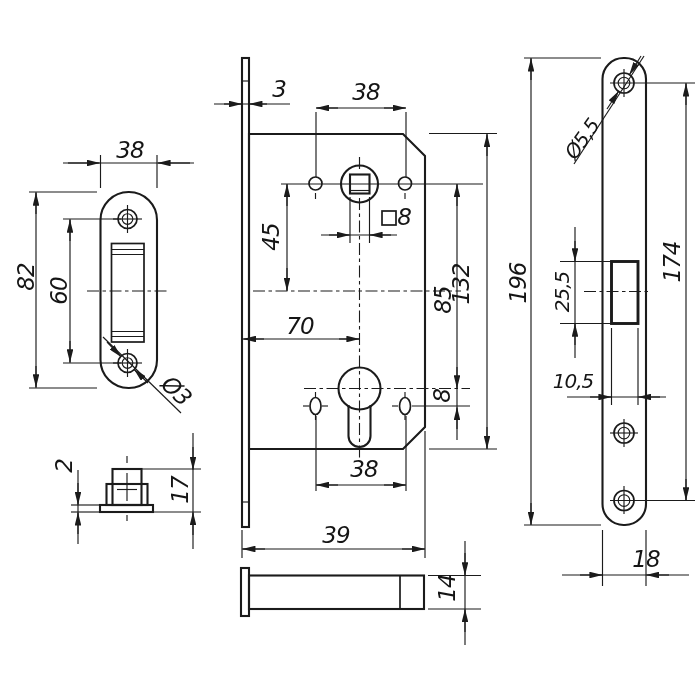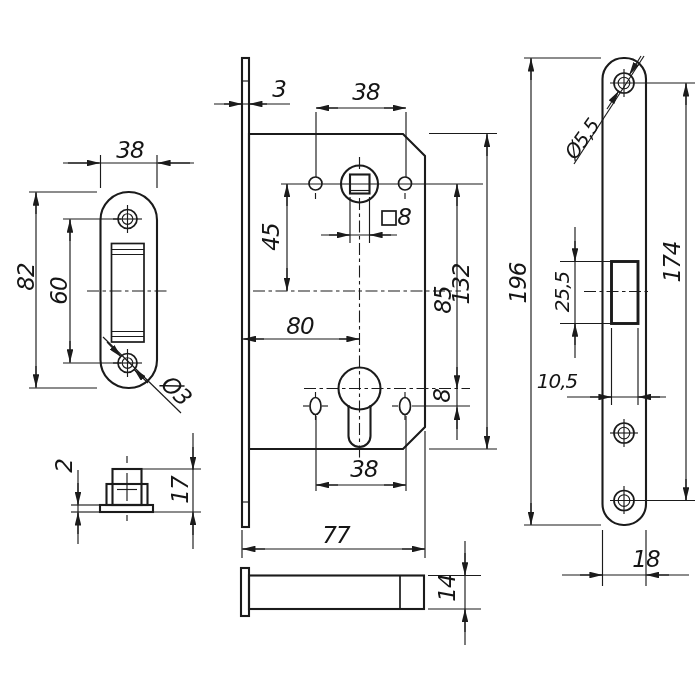--- a/index.html
+++ b/index.html
@@ -251,26 +251,26 @@
   <div class="lbl" style="left:130px;top:150px">38</div>
   <div class="lbl r90" style="left:26px;top:277px">82</div>
   <div class="lbl r90" style="left:59px;top:291px">60</div>
   <div class="lbl d44" style="left:176px;top:391px">Ø3</div>
   <div class="lbl r90" style="left:64px;top:466px">2</div>
   <div class="lbl r90" style="left:180px;top:490px">17</div>
   <div class="lbl" style="left:279px;top:89px">3</div>
   <div class="lbl" style="left:366px;top:92px">38</div>
   <div class="lbl r90" style="left:271px;top:237px">45</div>
   <div class="lbl" style="left:404px;top:217px">8</div>
-  <div class="lbl" style="left:300px;top:326px">80</div>
+  <div class="lbl" style="left:300px;top:326px">70</div>
   <div class="lbl r90" style="left:443px;top:300px">85</div>
   <div class="lbl r90" style="left:461px;top:284px">132</div>
   <div class="lbl r90" style="left:442px;top:396px">8</div>
   <div class="lbl" style="left:364px;top:469px">38</div>
-  <div class="lbl" style="left:336px;top:535px">77</div>
+  <div class="lbl" style="left:336px;top:535px">39</div>
   <div class="lbl r90" style="left:447px;top:588px">14</div>
   <div class="lbl d55 sm" style="left:582px;top:139px">Ø5,5</div>
   <div class="lbl r90" style="left:518px;top:283px">196</div>
   <div class="lbl r90 sm" style="left:562px;top:292px">25,5</div>
-  <div class="lbl sm" style="left:557px;top:381px">10,5</div>
+  <div class="lbl sm" style="left:573px;top:381px">10,5</div>
   <div class="lbl r90" style="left:672px;top:262px">174</div>
   <div class="lbl" style="left:646px;top:559px">18</div>
 </div>
 
 </body></html>

